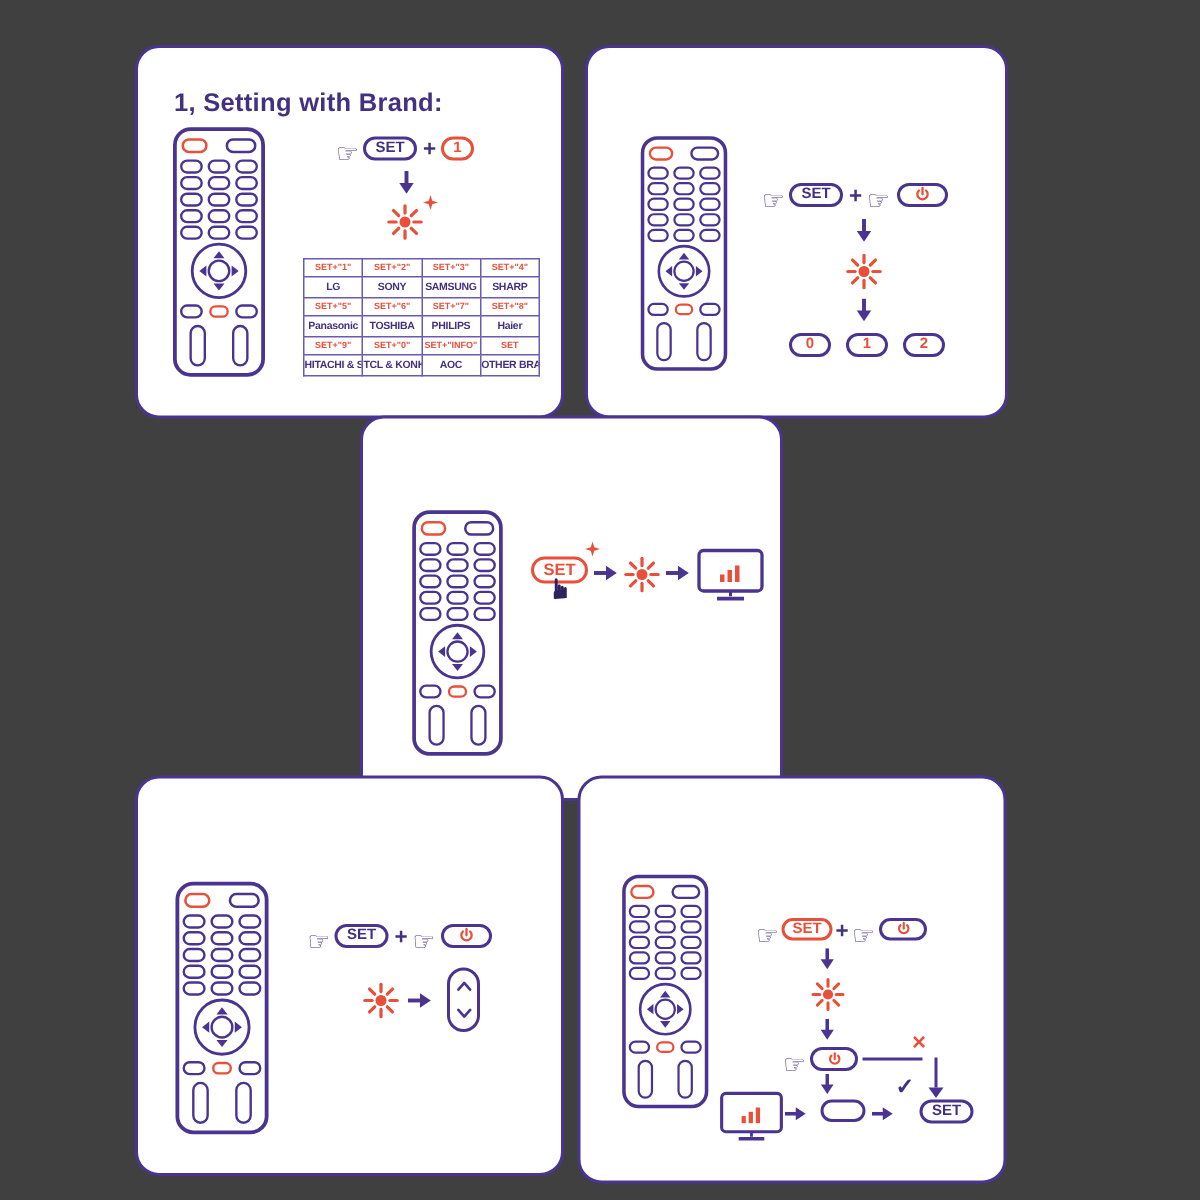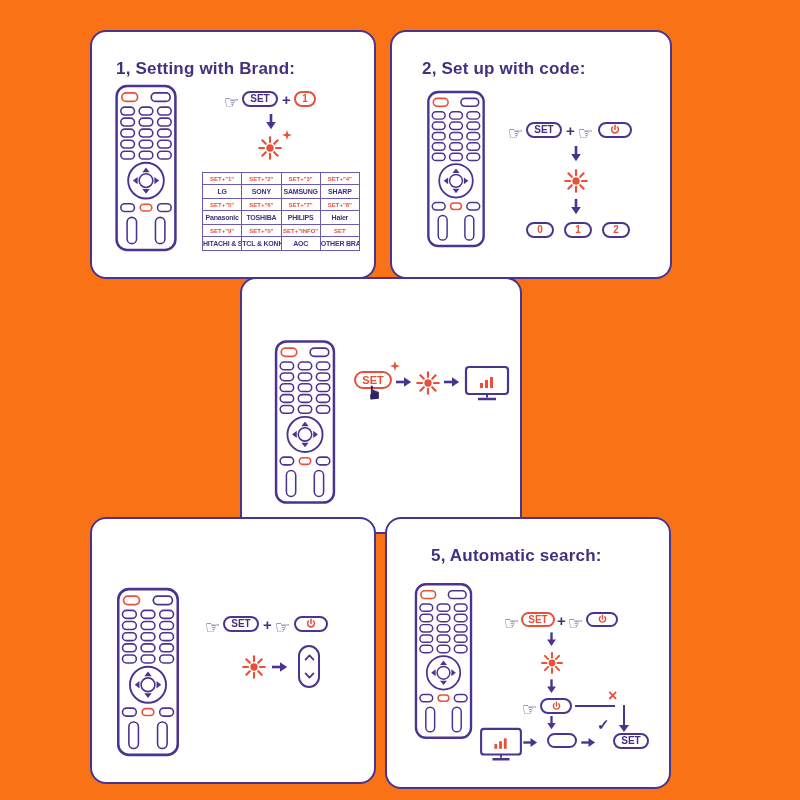--- a/index.html
+++ b/index.html
@@ -1,16 +1,16 @@
 <!DOCTYPE html>
 <html><head>
 <meta charset="utf-8">
 <style>
   html,body{margin:0;padding:0;background:#ffffff;}
-  #canvas{position:relative;width:800px;height:800px;background:#f97316;font-family:"Liberation Sans",sans-serif;overflow:hidden;}
+  #canvas{position:relative;width:800px;height:800px;background:#404040;font-family:"Liberation Sans",sans-serif;overflow:hidden;}
   .panel{position:absolute;border:2px solid #4a3490;border-radius:16px;background:#fff;}
   .title{position:absolute;font-weight:700;font-size:17px;color:#43307f;white-space:nowrap;letter-spacing:.2px;}
   .abs{position:absolute;}
   .pill{position:absolute;display:flex;align-items:center;justify-content:center;border:2px solid #4a3490;border-radius:999px;background:#fff;color:#43307f;font-weight:700;font-size:10px;line-height:1;box-sizing:border-box;}
   .pill.orange{border-color:#e8503a;color:#e8503a;}
   .digit{color:#e8503a;}
   .hand{position:absolute;color:#43307f;font-size:17px;line-height:1;}
   .hand.dark{color:#2e2260;font-size:19px;transform:rotate(-90deg);}
   .plus{position:absolute;color:#43307f;font-weight:700;font-size:15px;line-height:1;}
   .cross{position:absolute;color:#e8503a;font-weight:700;font-size:16px;line-height:1;}
@@ -159,21 +159,20 @@
         <td>HITACHI &amp; SANYO</td>
         <td>TCL &amp; KONKA</td>
         <td>AOC</td>
         <td>OTHER BRAND</td>
       </tr>
     </tbody>
       </table>
   </section>
 
   <section class="panel" style="left:390px;top:30px;width:278px;height:245px">
-    <h2 class="title" style="left:30px;top:13px">2, Set up with code:</h2>
     <svg class="abs" style="left:34px;top:58px;width:60px;height:158px" viewBox="0 0 60 160">
         <use href="#sym-remote"></use>
       </svg>
     <span class="hand" style="left:116px;top:93px">☞</span>
     <span class="pill" style="left:134px;top:90px;width:36px;height:16px">
         <span>SET</span>
       </span>
     <span class="plus" style="left:174px;top:91px">+</span>
     <span class="hand" style="left:186px;top:93px">☞</span>
     <span class="pill" style="left:206px;top:90px;width:34px;height:16px">
@@ -251,21 +250,20 @@
       <svg style="width:11px;height:7px" viewBox="0 0 12 8">
           <polyline points="1.5,6.5 6,1.5 10.5,6.5" fill="none" stroke="#4a3490" stroke-width="2" stroke-linecap="round" stroke-linejoin="round"></polyline>
         </svg>
       <svg style="width:11px;height:7px" viewBox="0 0 12 8">
           <polyline points="1.5,1.5 6,6.5 10.5,1.5" fill="none" stroke="#4a3490" stroke-width="2" stroke-linecap="round" stroke-linejoin="round"></polyline>
         </svg>
     </span>
   </section>
 
   <section class="panel" style="left:385px;top:517px;width:282px;height:268px">
-    <h2 class="title" style="left:44px;top:13px">5, Automatic search:</h2>
     <svg class="abs" style="left:27px;top:60px;width:59px;height:164px" viewBox="0 0 60 160">
         <use href="#sym-remote"></use>
       </svg>
     <span class="hand" style="left:117px;top:96px">☞</span>
     <span class="pill orange" style="left:134px;top:93px;width:34px;height:15px">
         <span>SET</span>
       </span>
     <span class="plus" style="left:170px;top:94px">+</span>
     <span class="hand" style="left:181px;top:96px">☞</span>
     <span class="pill" style="left:199px;top:93px;width:32px;height:15px">

